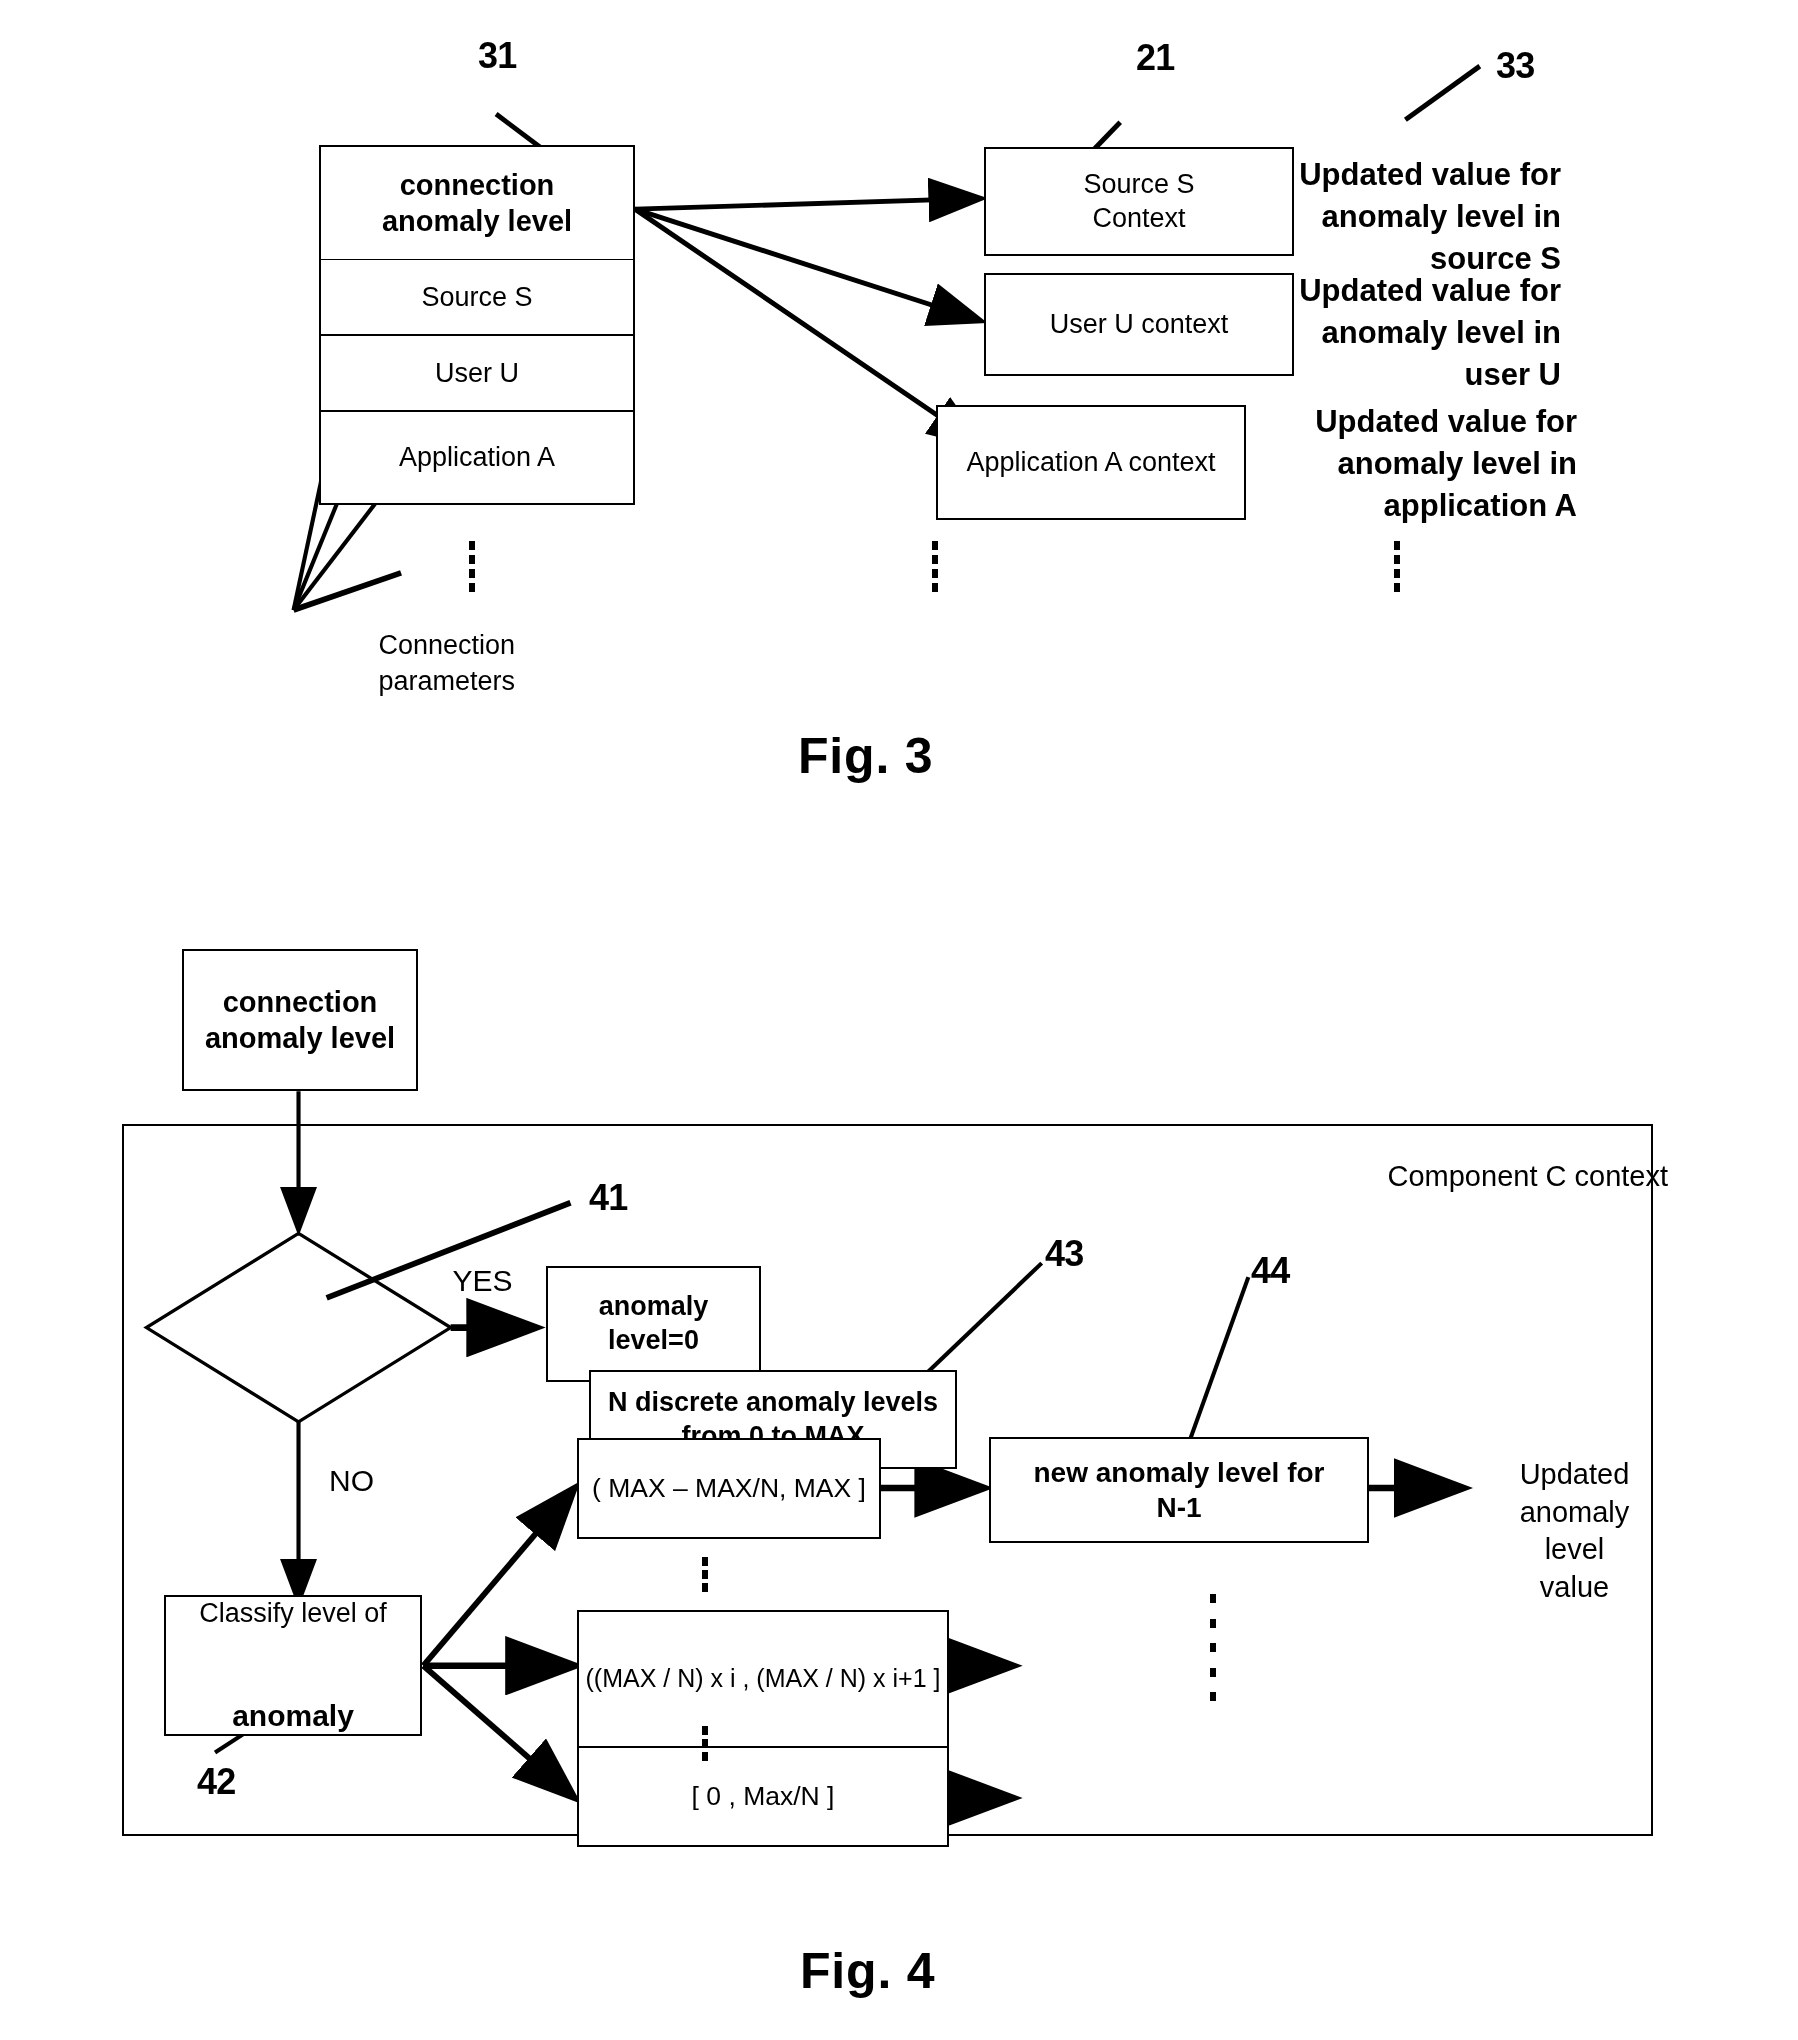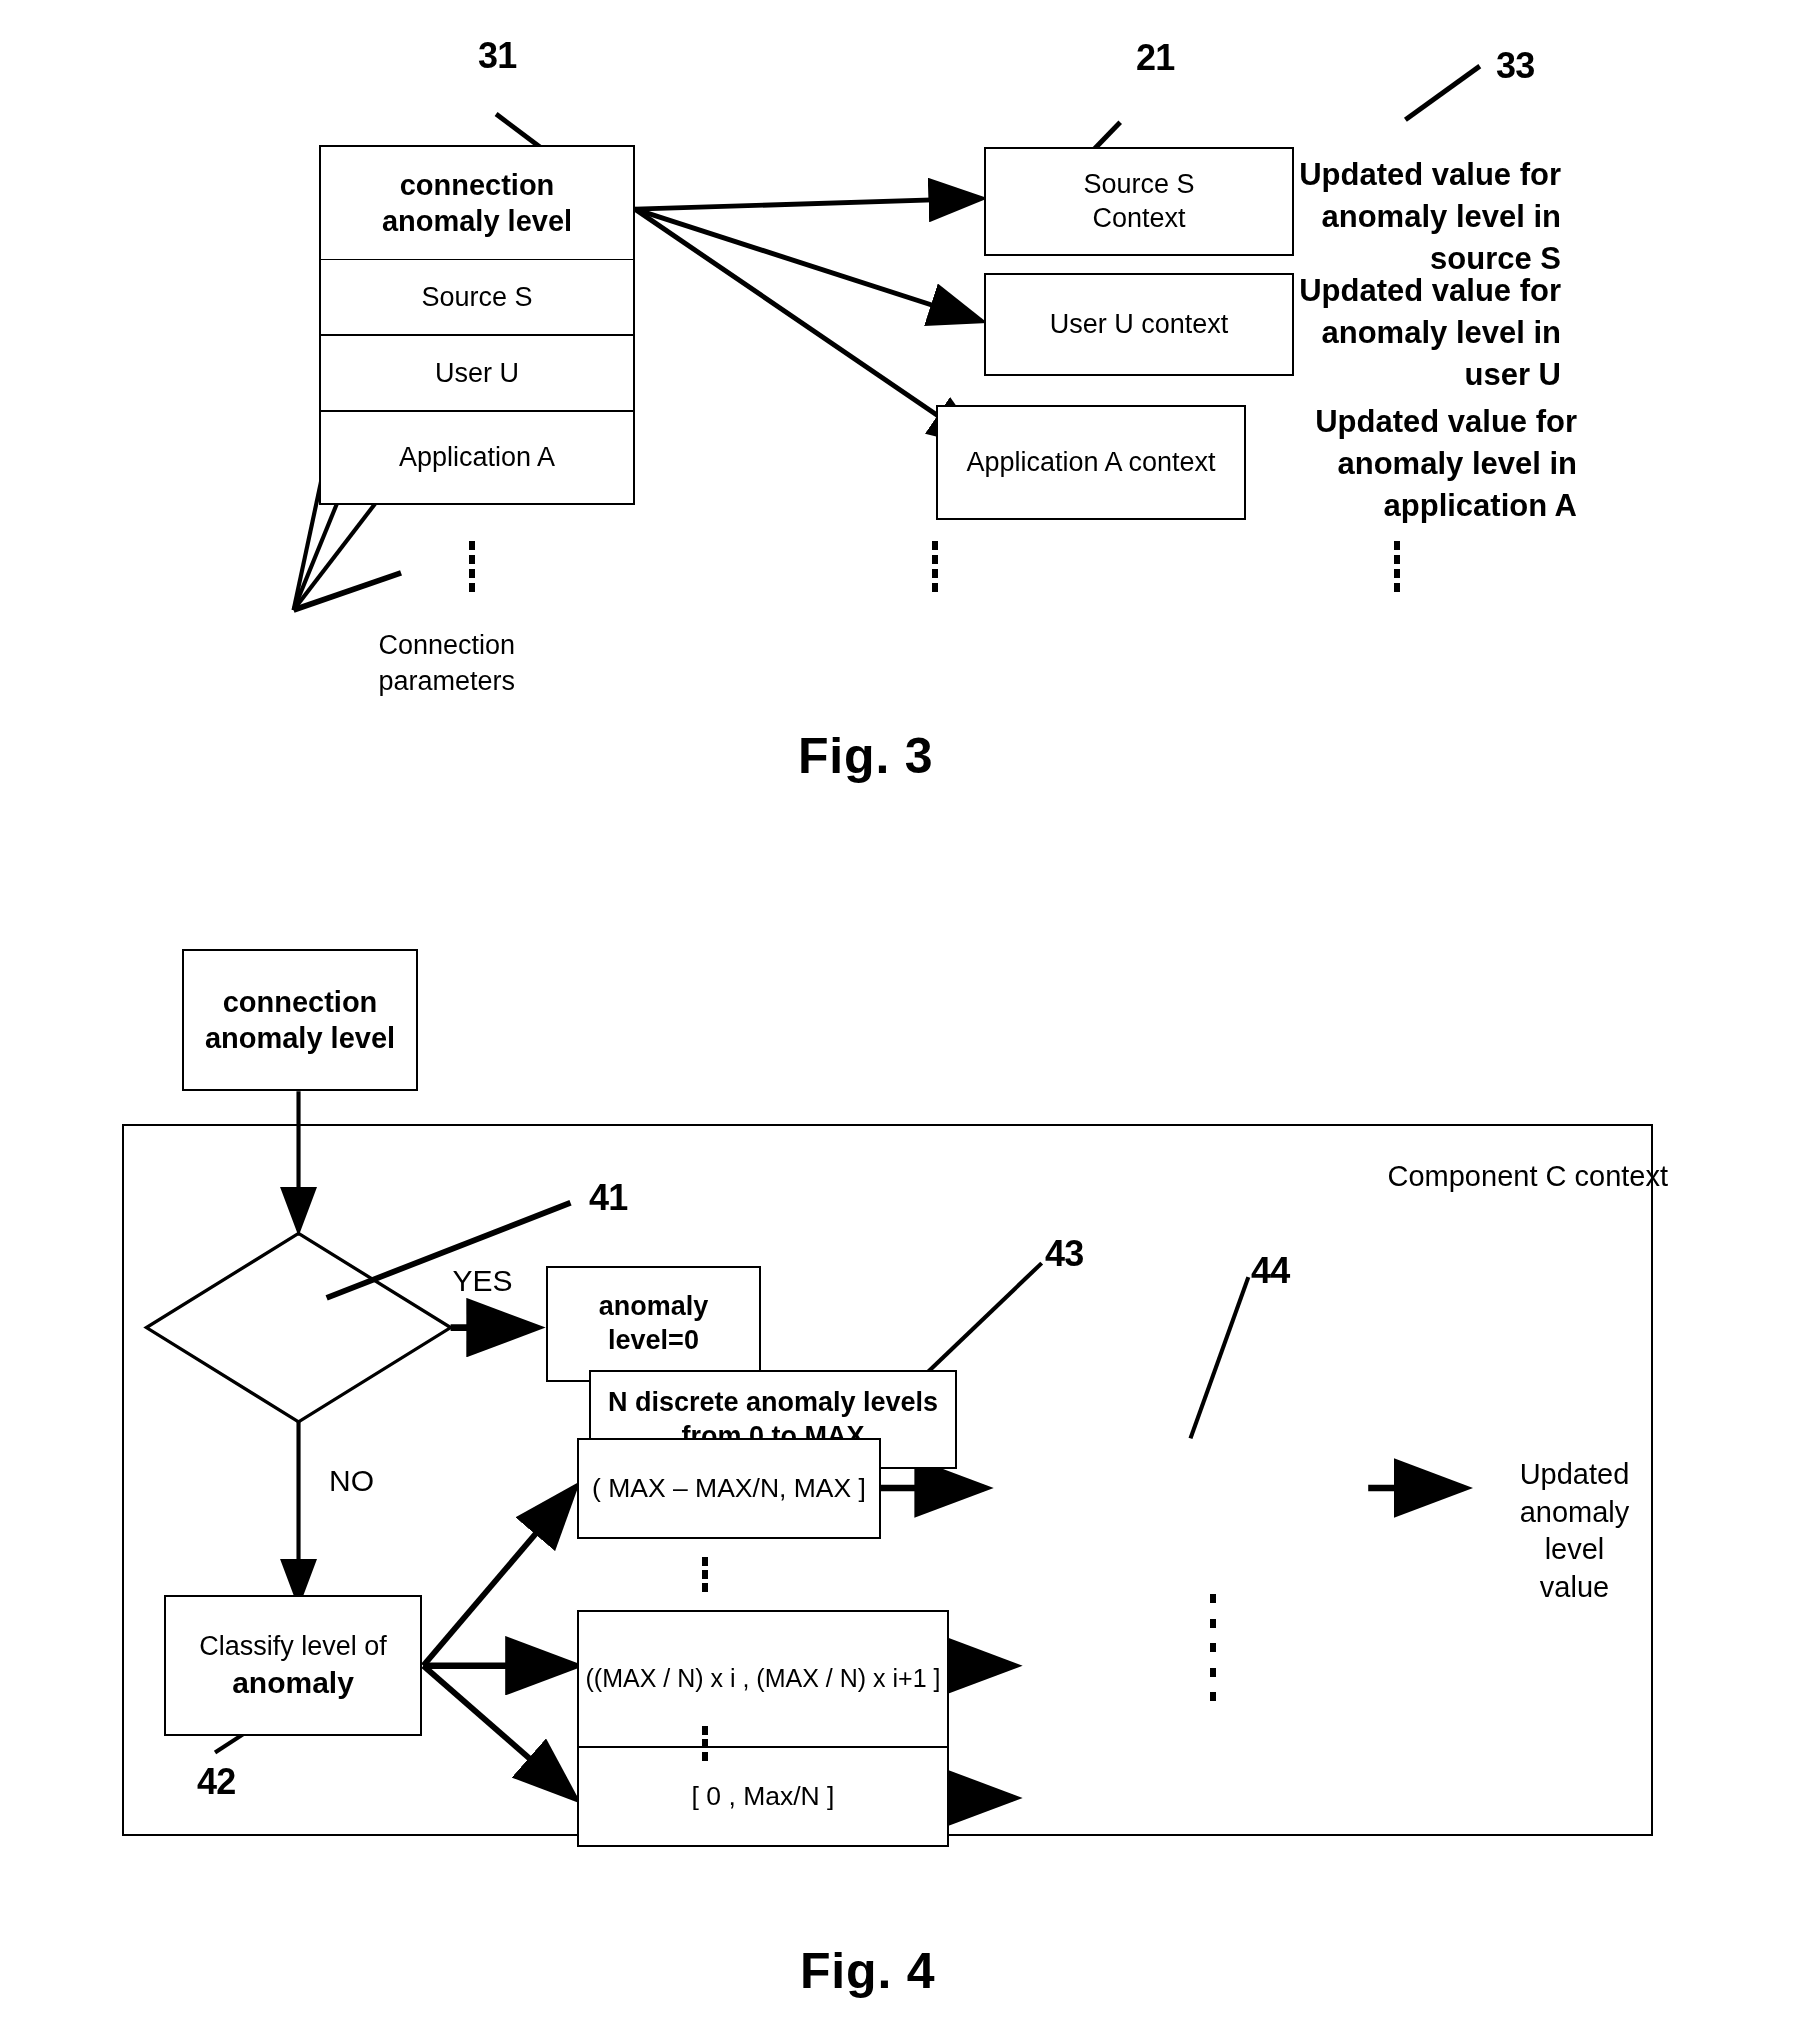--- a/index.html
+++ b/index.html
@@ -246,21 +246,21 @@
   <div class="node bold" style="left:546px; top:1266px; width:215px; height:116px; font-size:27px;">
     <span style="white-space:pre-line;">anomaly
 level=0</span>
   </div>
 
   <div class="node bold" style="left:589px; top:1370px; width:368px; height:99px; font-size:27px;">
     <span style="white-space:pre-line;">N discrete anomaly levels
 from 0 to MAX</span>
   </div>
 
-  <div class="node" style="left:164px; top:1595px; width:258px; height:141px; font-size:27px; flex-direction:column;">
+  <div class="node" style="left:164px; top:1595px; width:258px; height:141px; font-size:27px; flex-direction:column;justify-content:space-between;">
     <span>Classify level of</span>
     <span class="bold" style="font-size:30px;">anomaly</span>
   </div>
 
   <div class="node" style="left:577px; top:1438px; width:304px; height:101px; font-size:26.5px;">
     <span>( MAX – MAX/N, MAX ]</span>
   </div>
   <div class="node" style="left:577px; top:1610px; width:372px; height:138px; font-size:25px;">
     <span>((MAX / N) x i , (MAX / N) x i+1 ]</span>
   </div>
@@ -272,20 +272,24 @@
     <i></i>
       <i></i>
       <i></i>
   </div>
   <div class="vdots" style="left:702px; top:1726px; width:6.6px; height:35px;">
     <i></i>
       <i></i>
       <i></i>
   </div>
 
+  <div class="node bold" style="left:989px; top:1437px; width:380px; height:106px; font-size:28px;">
+    <span style="white-space:pre-line;">new anomaly level for
+N-1</span>
+  </div>
 
   <div class="vdots" style="left:1210px; top:1594px; width:6.6px; height:107px;">
     <i></i>
       <i></i>
       <i></i>
       <i></i>
       <i></i>
   </div>
 
   <div class="txt" style="left:1471px; top:1456px; width:207px; font-size:29px; white-space:pre-line;">Updated

